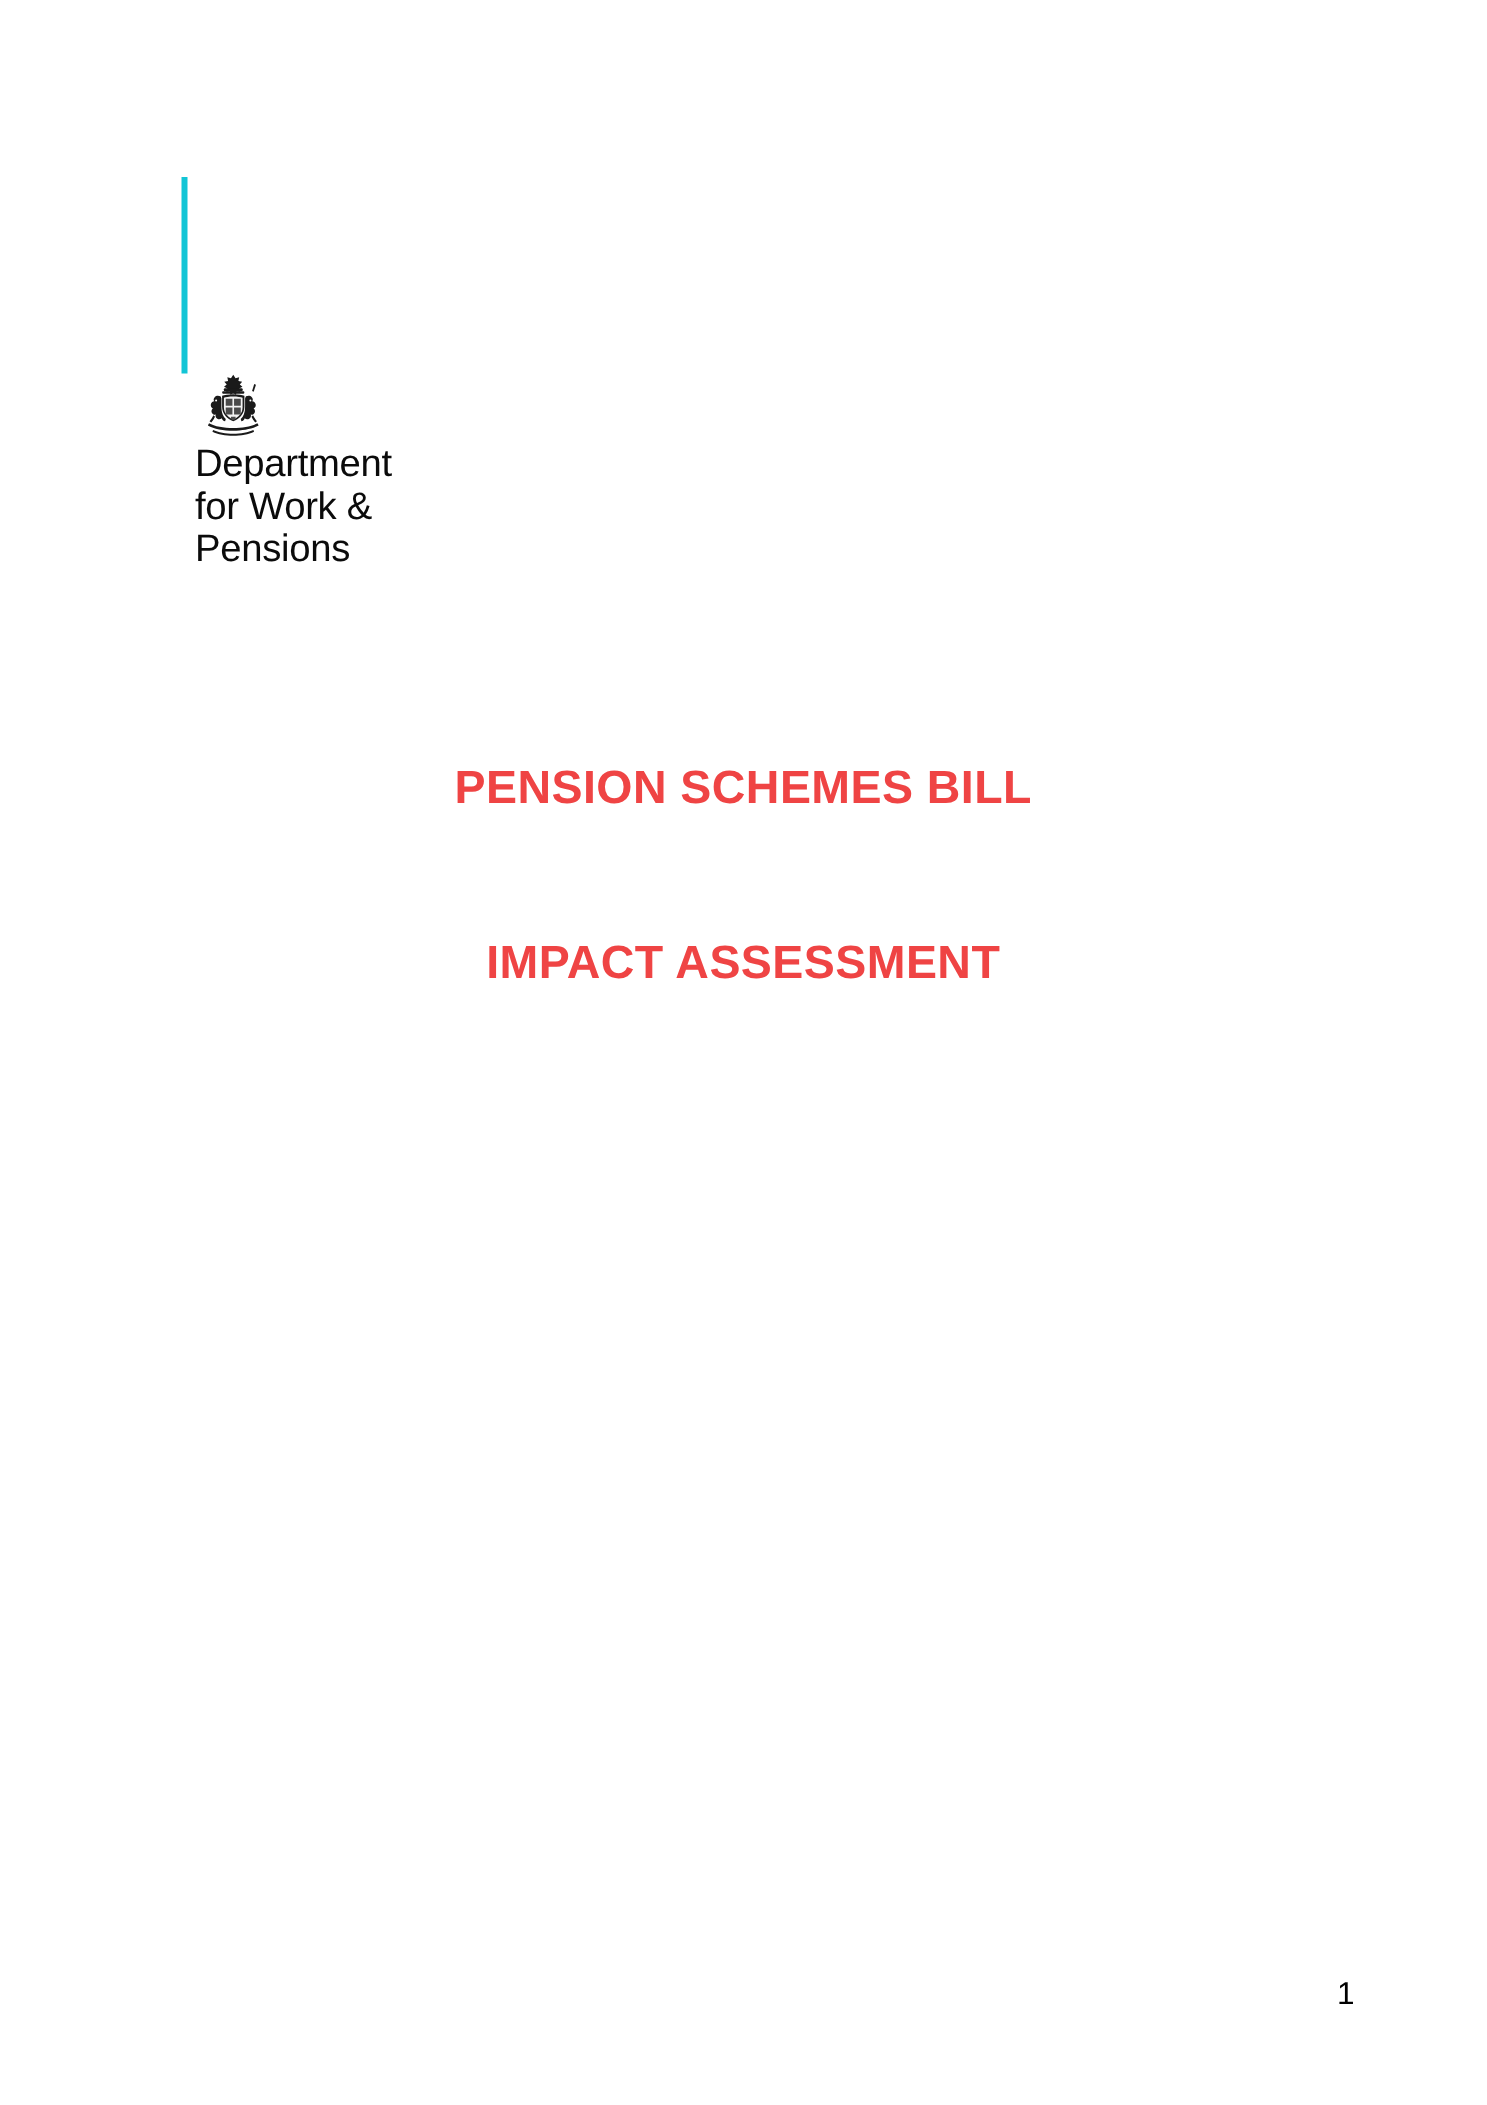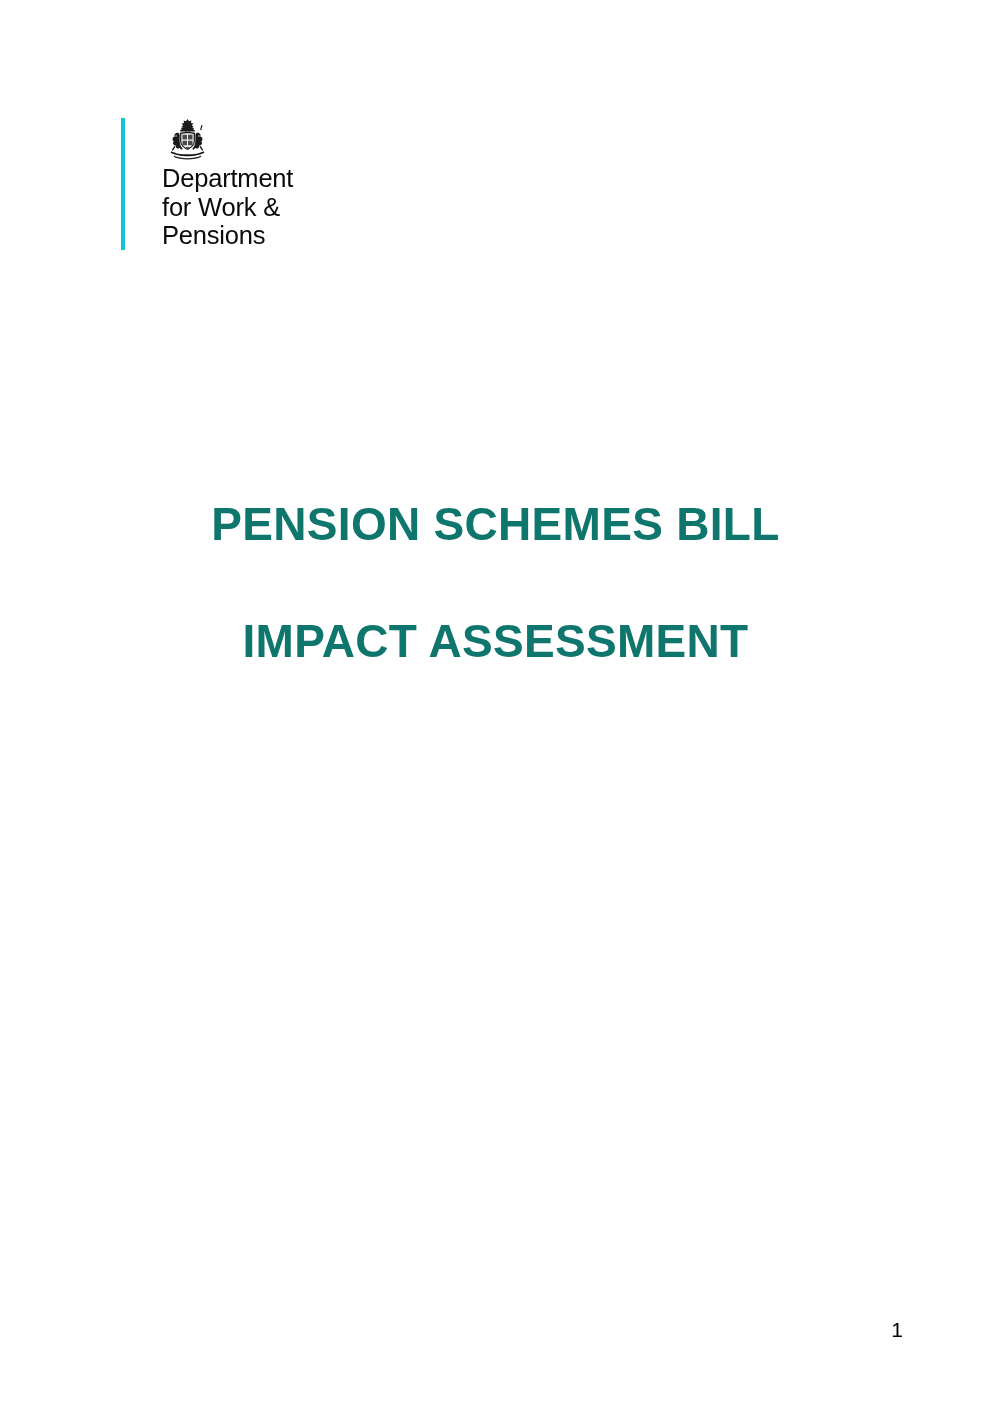--- a/index.html
+++ b/index.html
@@ -21,23 +21,22 @@
     overflow: hidden;
     margin: 0 auto;
   }
 
   
   .dwp-logo {
     position: absolute;
     left: 121px;
     top: 118px;
     display: flex;
-    flex-direction: row;
+    flex-direction: column;
     align-items: stretch;
-    gap: 28px;
   }
 
   .dwp-rule {
     width: 4px;
     min-height: 131px;
     background: #12C5D6;
     flex: 0 0 auto;
   }
 
   .dwp-body {
@@ -69,25 +68,25 @@
   .title-block {
     position: absolute;
     left: 0;
     right: 0;
     top: 466px;
     text-align: center;
   }
 
   .doc-title-line {
     font-family: "Liberation Sans", sans-serif;
-    font-size: 46px;
+    font-size: 31px;
     font-weight: bold;
     line-height: 117px;
     letter-spacing: 0.3px;
-    color: #0f766e;
+    color: #ef4444;
     white-space: pre;
   }
 
   
   .page-number {
     position: absolute;
     right: 88px;
     bottom: 63px;
     font-family: "Liberation Sans", sans-serif;
     font-size: 21px;

